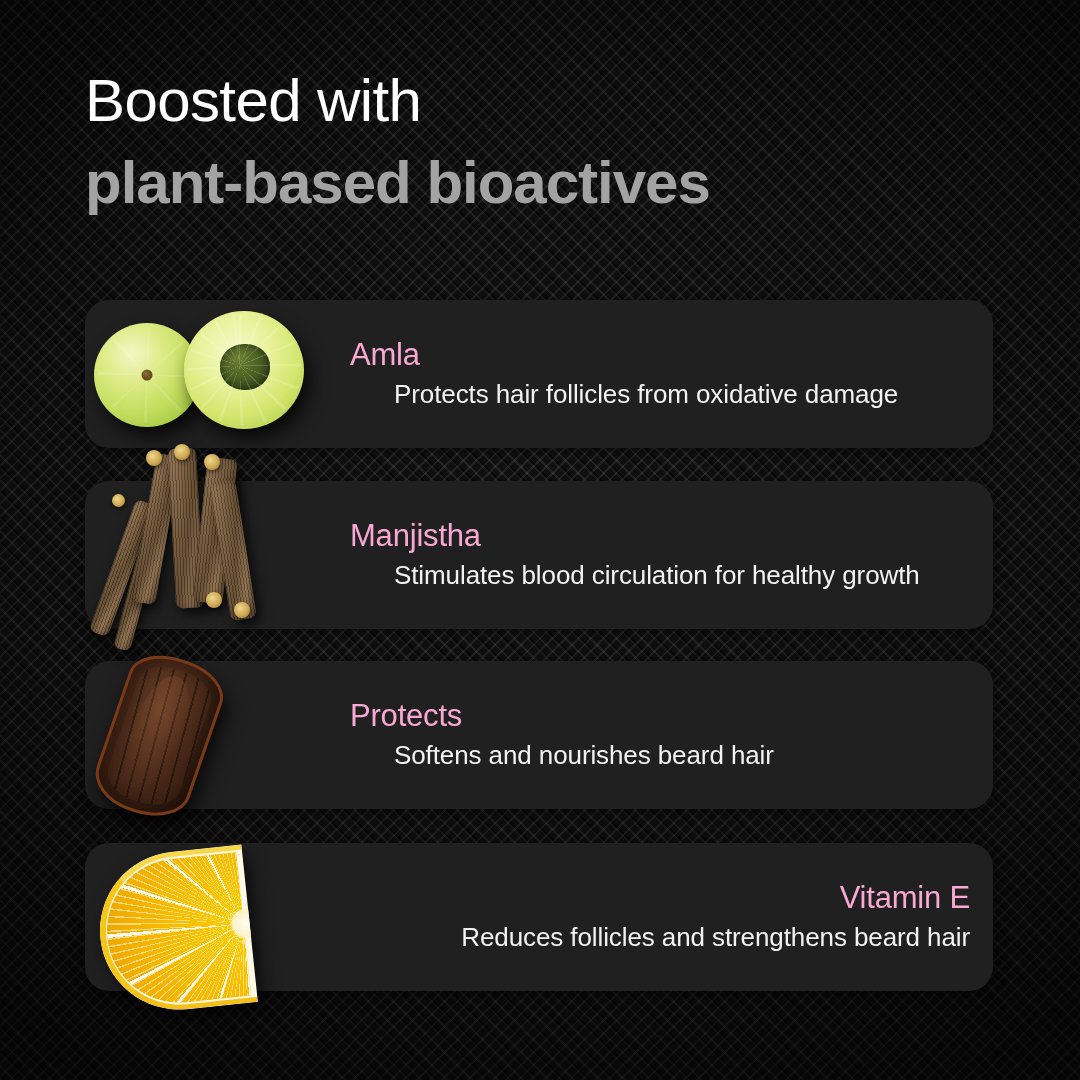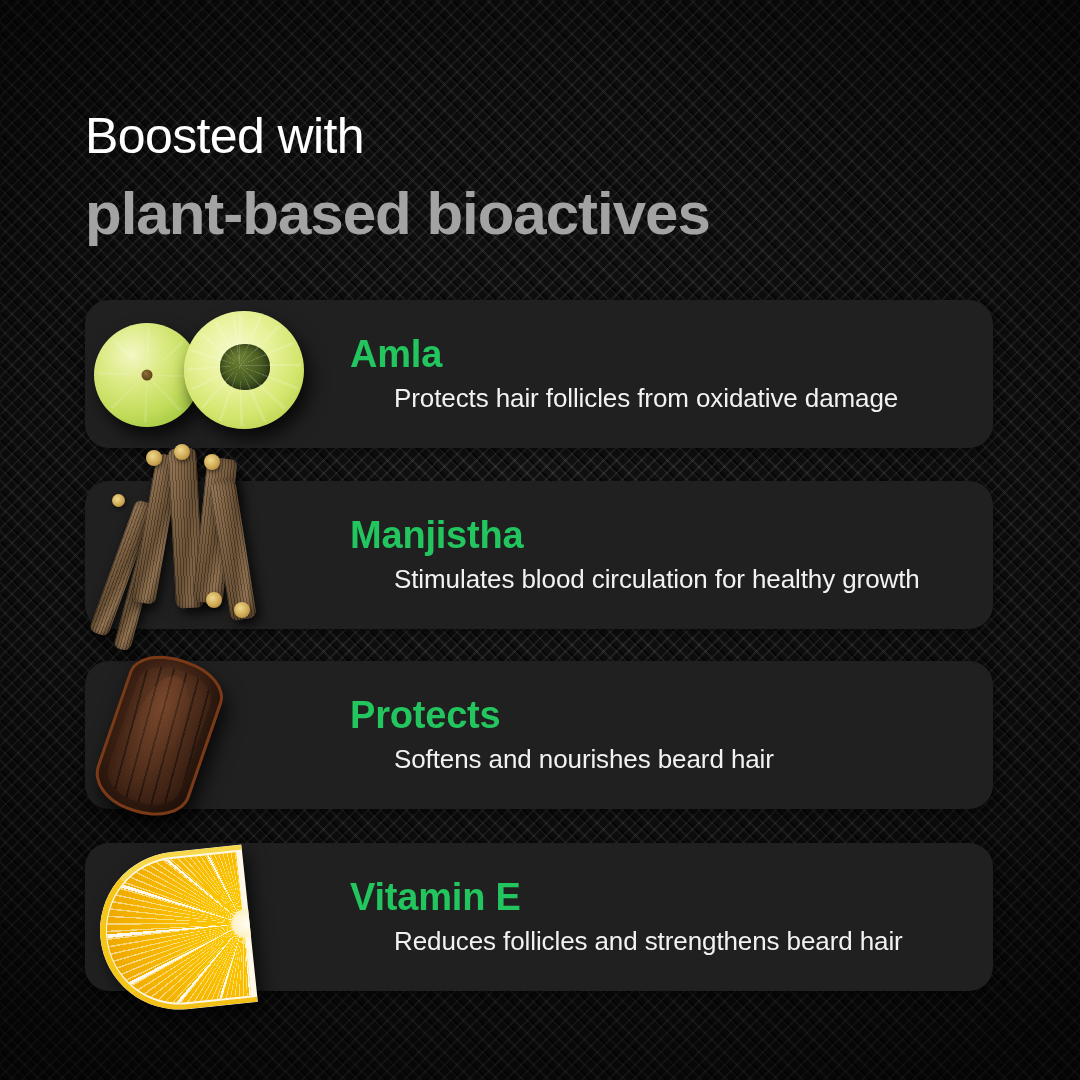--- a/index.html
+++ b/index.html
@@ -40,48 +40,48 @@
     pointer-events:none;
   }
 
   
   #headline {
     position:absolute; left:85px; top:72px;
     z-index:6;
     line-height:0.97;
   }
   .hl-line1 {
-    font-size:50px; font-weight:300; color:#ffffff;
-    letter-spacing:-0.6px; display:block;margin-top:40px;
+    font-size:60px; font-weight:300; color:#ffffff;
+    letter-spacing:-0.6px; display:block;
   }
   .hl-line2 {
     font-size:60px; font-weight:700; color:#a3a3a3;
     letter-spacing:-1.0px; display:block; margin-top:24px;
   }
 
   
   .card {
     position:absolute; left:85px; width:908px; height:148px;
     background:#202020;
     border-radius:24px;
     z-index:4;
     box-shadow:0 3px 14px rgba(0,0,0,0.55);
   }
   #card-0 { top:300px; }
   #card-1 { top:481px; }
   #card-2 { top:661px; }
-  #card-3 { top:843px; }
+  #card-3 { top:843px;text-align:right; }
 
   .card-text {
     position:absolute; left:265px; top:50%;
     transform:translateY(-50%);
     width:620px;
   }
   .card-title {
-    font-size:38px; font-weight:700; color:#22c55e;
+    font-size:31px; font-weight:400; color:#f9a8d4;
     letter-spacing:-0.2px; line-height:1.1;
     margin-bottom:7px;
   }
   .card-desc {
     font-size:26px; font-weight:400; color:#f2f2f2;
     letter-spacing:-0.1px; line-height:1.2;margin-left:44px;
   }
 
   
   .art {

